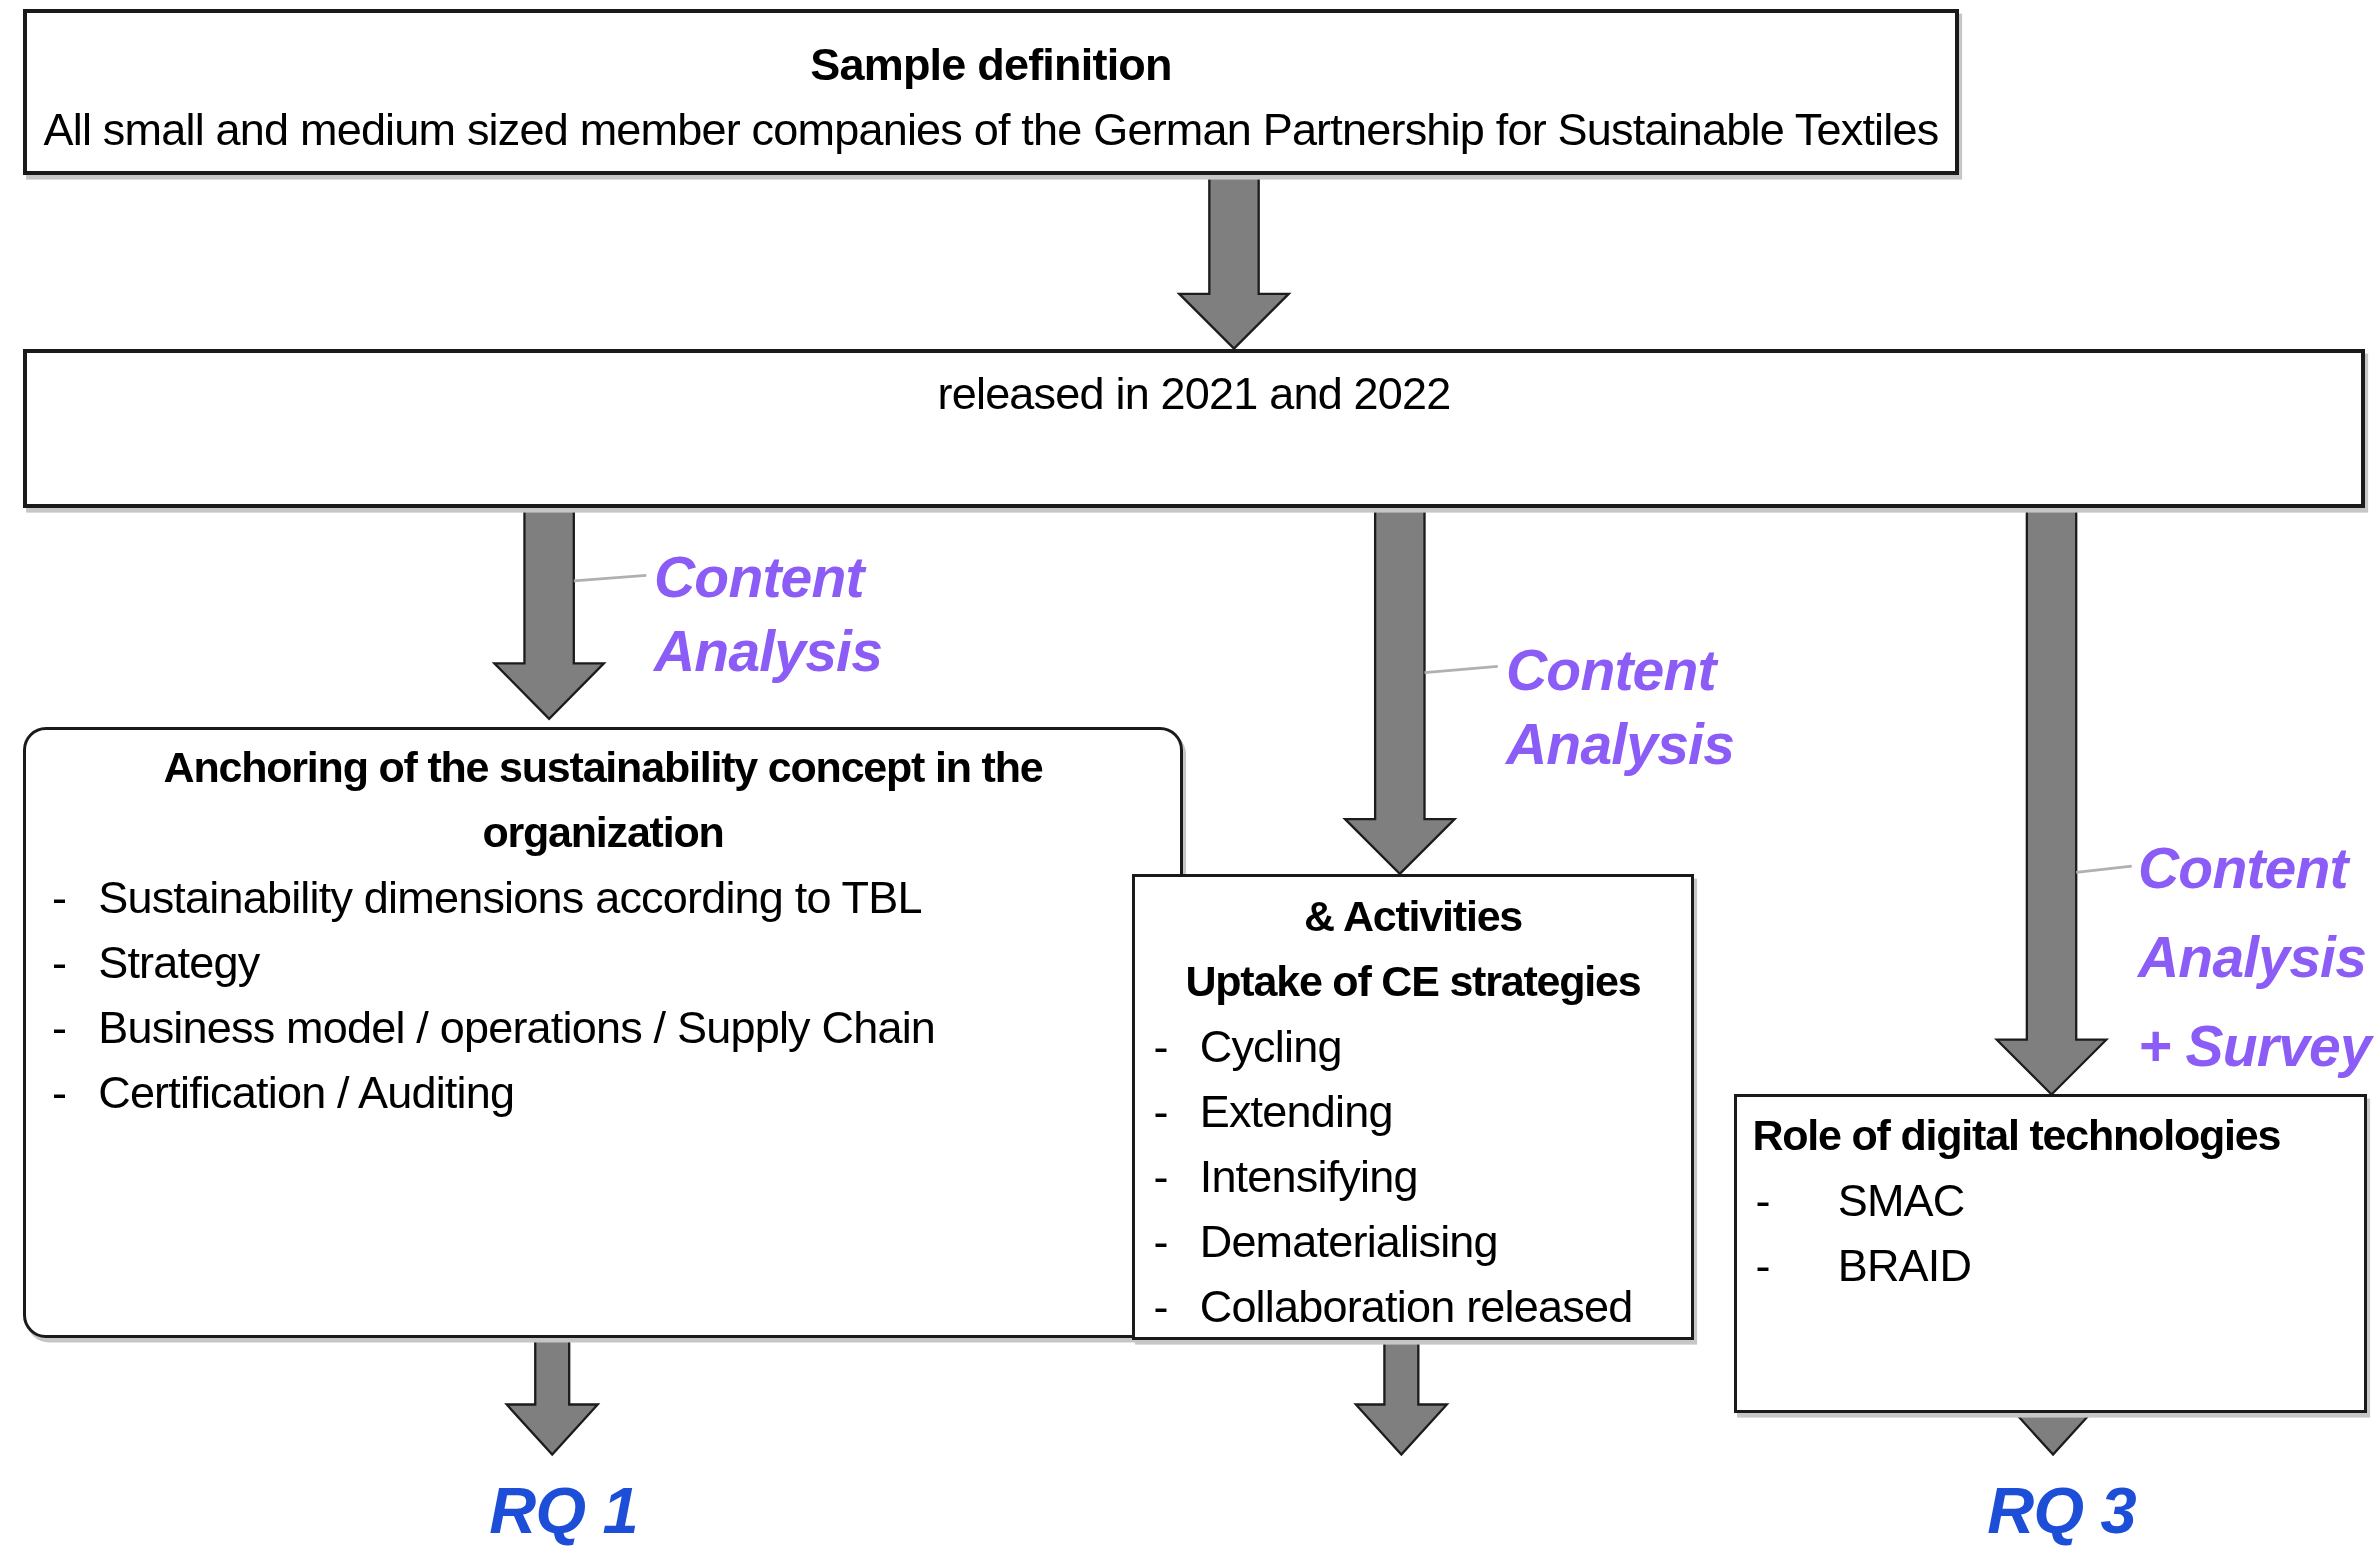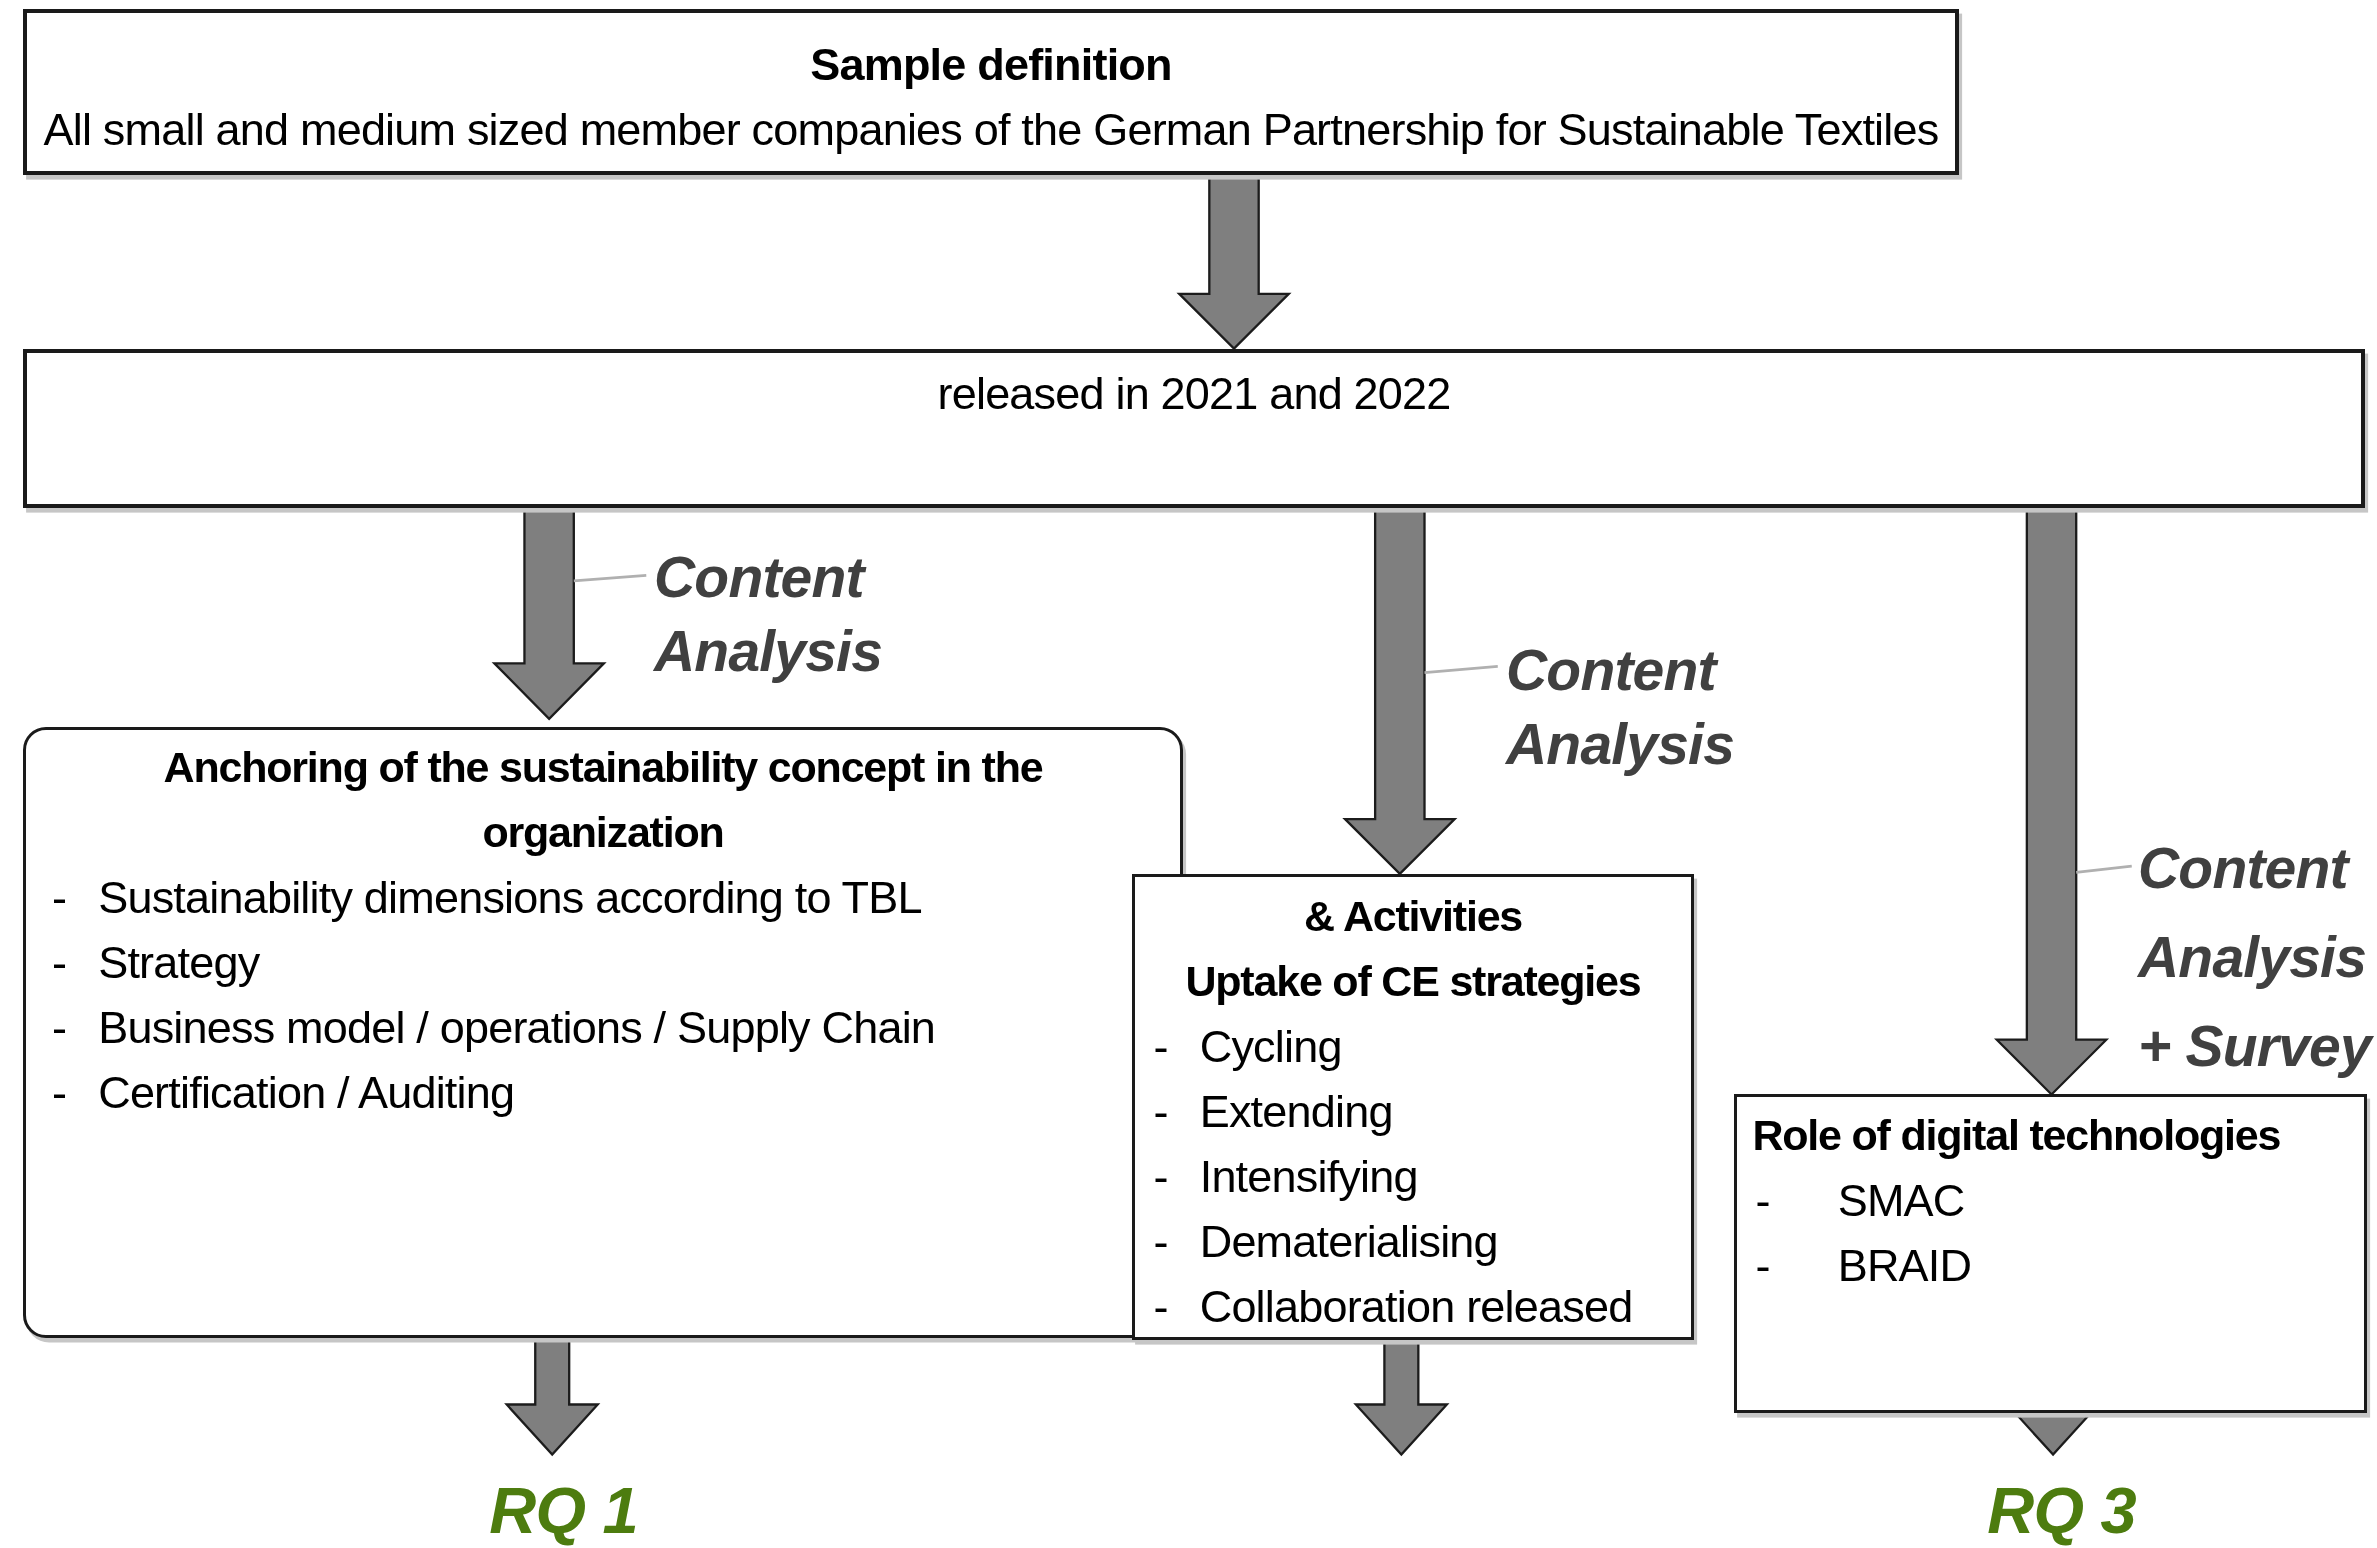--- a/index.html
+++ b/index.html
@@ -26,30 +26,30 @@
   .box .line{font-size:45px;line-height:65px;white-space:nowrap;}
   .bold{font-weight:bold;}
   .content-box{border-width:3.9px;text-align:left;}
   .box-title{font-weight:bold;font-size:43px;line-height:65px;text-align:center;letter-spacing:-1.2px;white-space:nowrap;}
   .bullet{display:flex;align-items:baseline;font-size:45px;line-height:65px;white-space:nowrap;}
   .bullet .dash{flex:0 0 auto;}
   .gap-sm{width:32px;flex:0 0 auto;}
   .gap-lg{width:68px;flex:0 0 auto;}
   .method-label{
     position:absolute;
-    color:#404040;
+    color:#8b5cf6;
     font-weight:bold;font-style:italic;
     font-size:57px;line-height:74px;
     white-space:nowrap;
   }
   .method-label.tall{line-height:89px;}
   .rq-label{
     position:absolute;
     width:309px;text-align:center;
-    color:#4d7c0f;font-weight:bold;font-style:italic;
+    color:#1d4ed8;font-weight:bold;font-style:italic;
     font-size:65px;line-height:77px;white-space:nowrap;
   }
   #box-sample{left:23px;top:9.3px;width:1936px;height:166px;padding-top:19px;}
   #box-csr{left:23px;top:349px;width:2342px;height:159px;padding-top:7.7px;}
   #box-anchoring{left:23px;top:727px;width:1160px;height:611px;padding-top:4.6px;border-radius:23px;}
   #box-uptake{left:1132px;top:874px;width:562px;height:466px;padding-top:7px;}
   #box-digital{left:1734px;top:1094px;width:633px;height:319px;padding-top:6px;}
   #box-anchoring .bullet{padding-left:26px;}
   #box-uptake .bullet{padding-left:18.5px;}
   #box-digital .bullet{padding-left:18.5px;}

